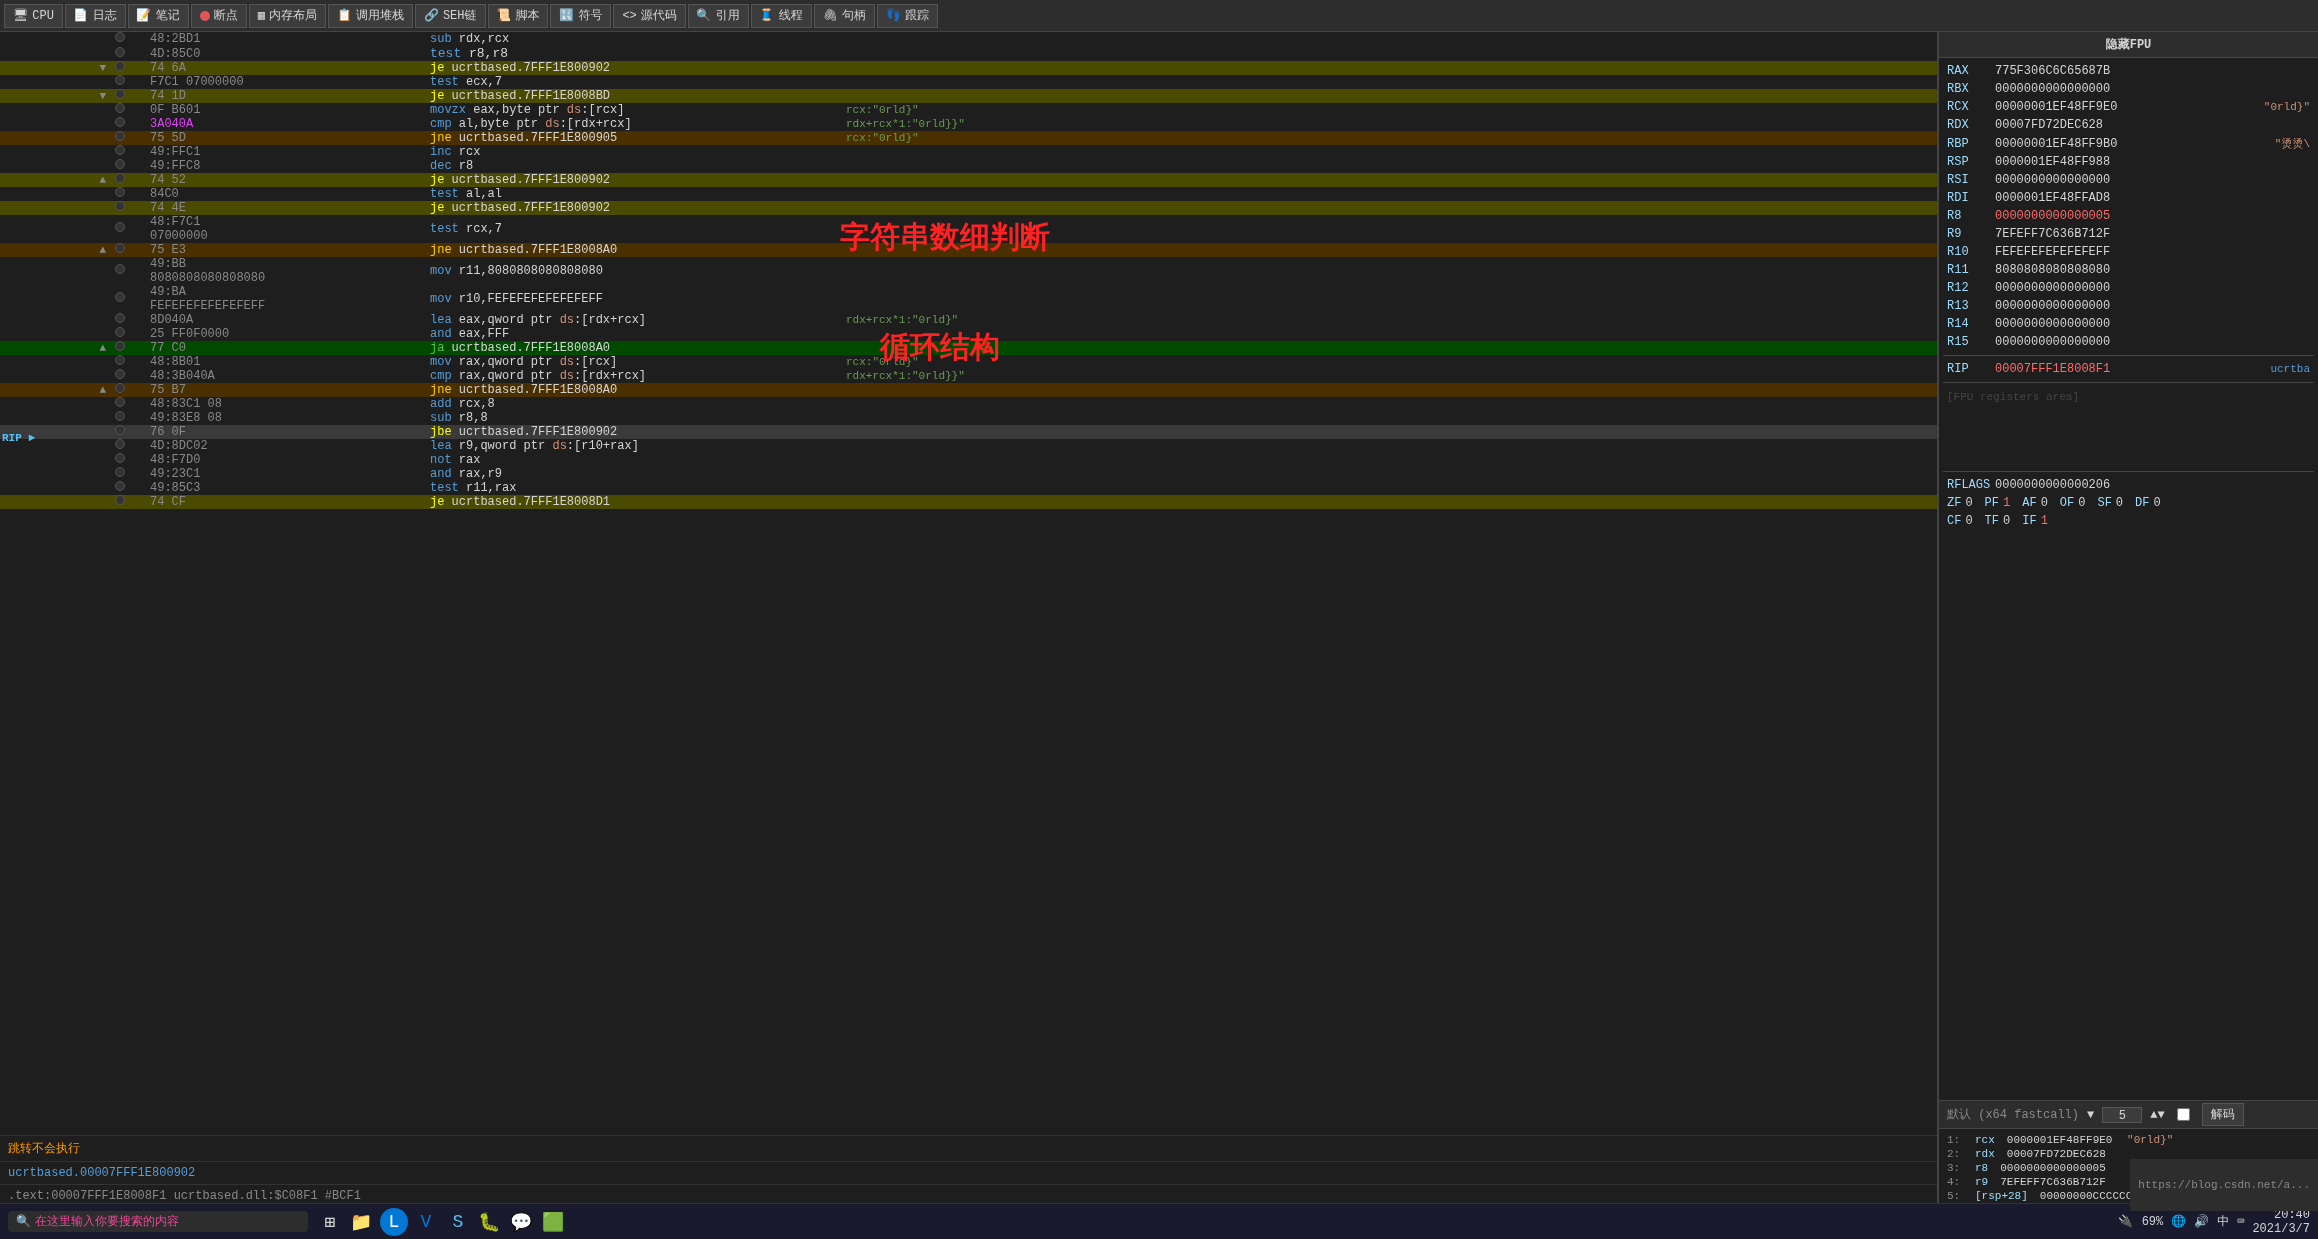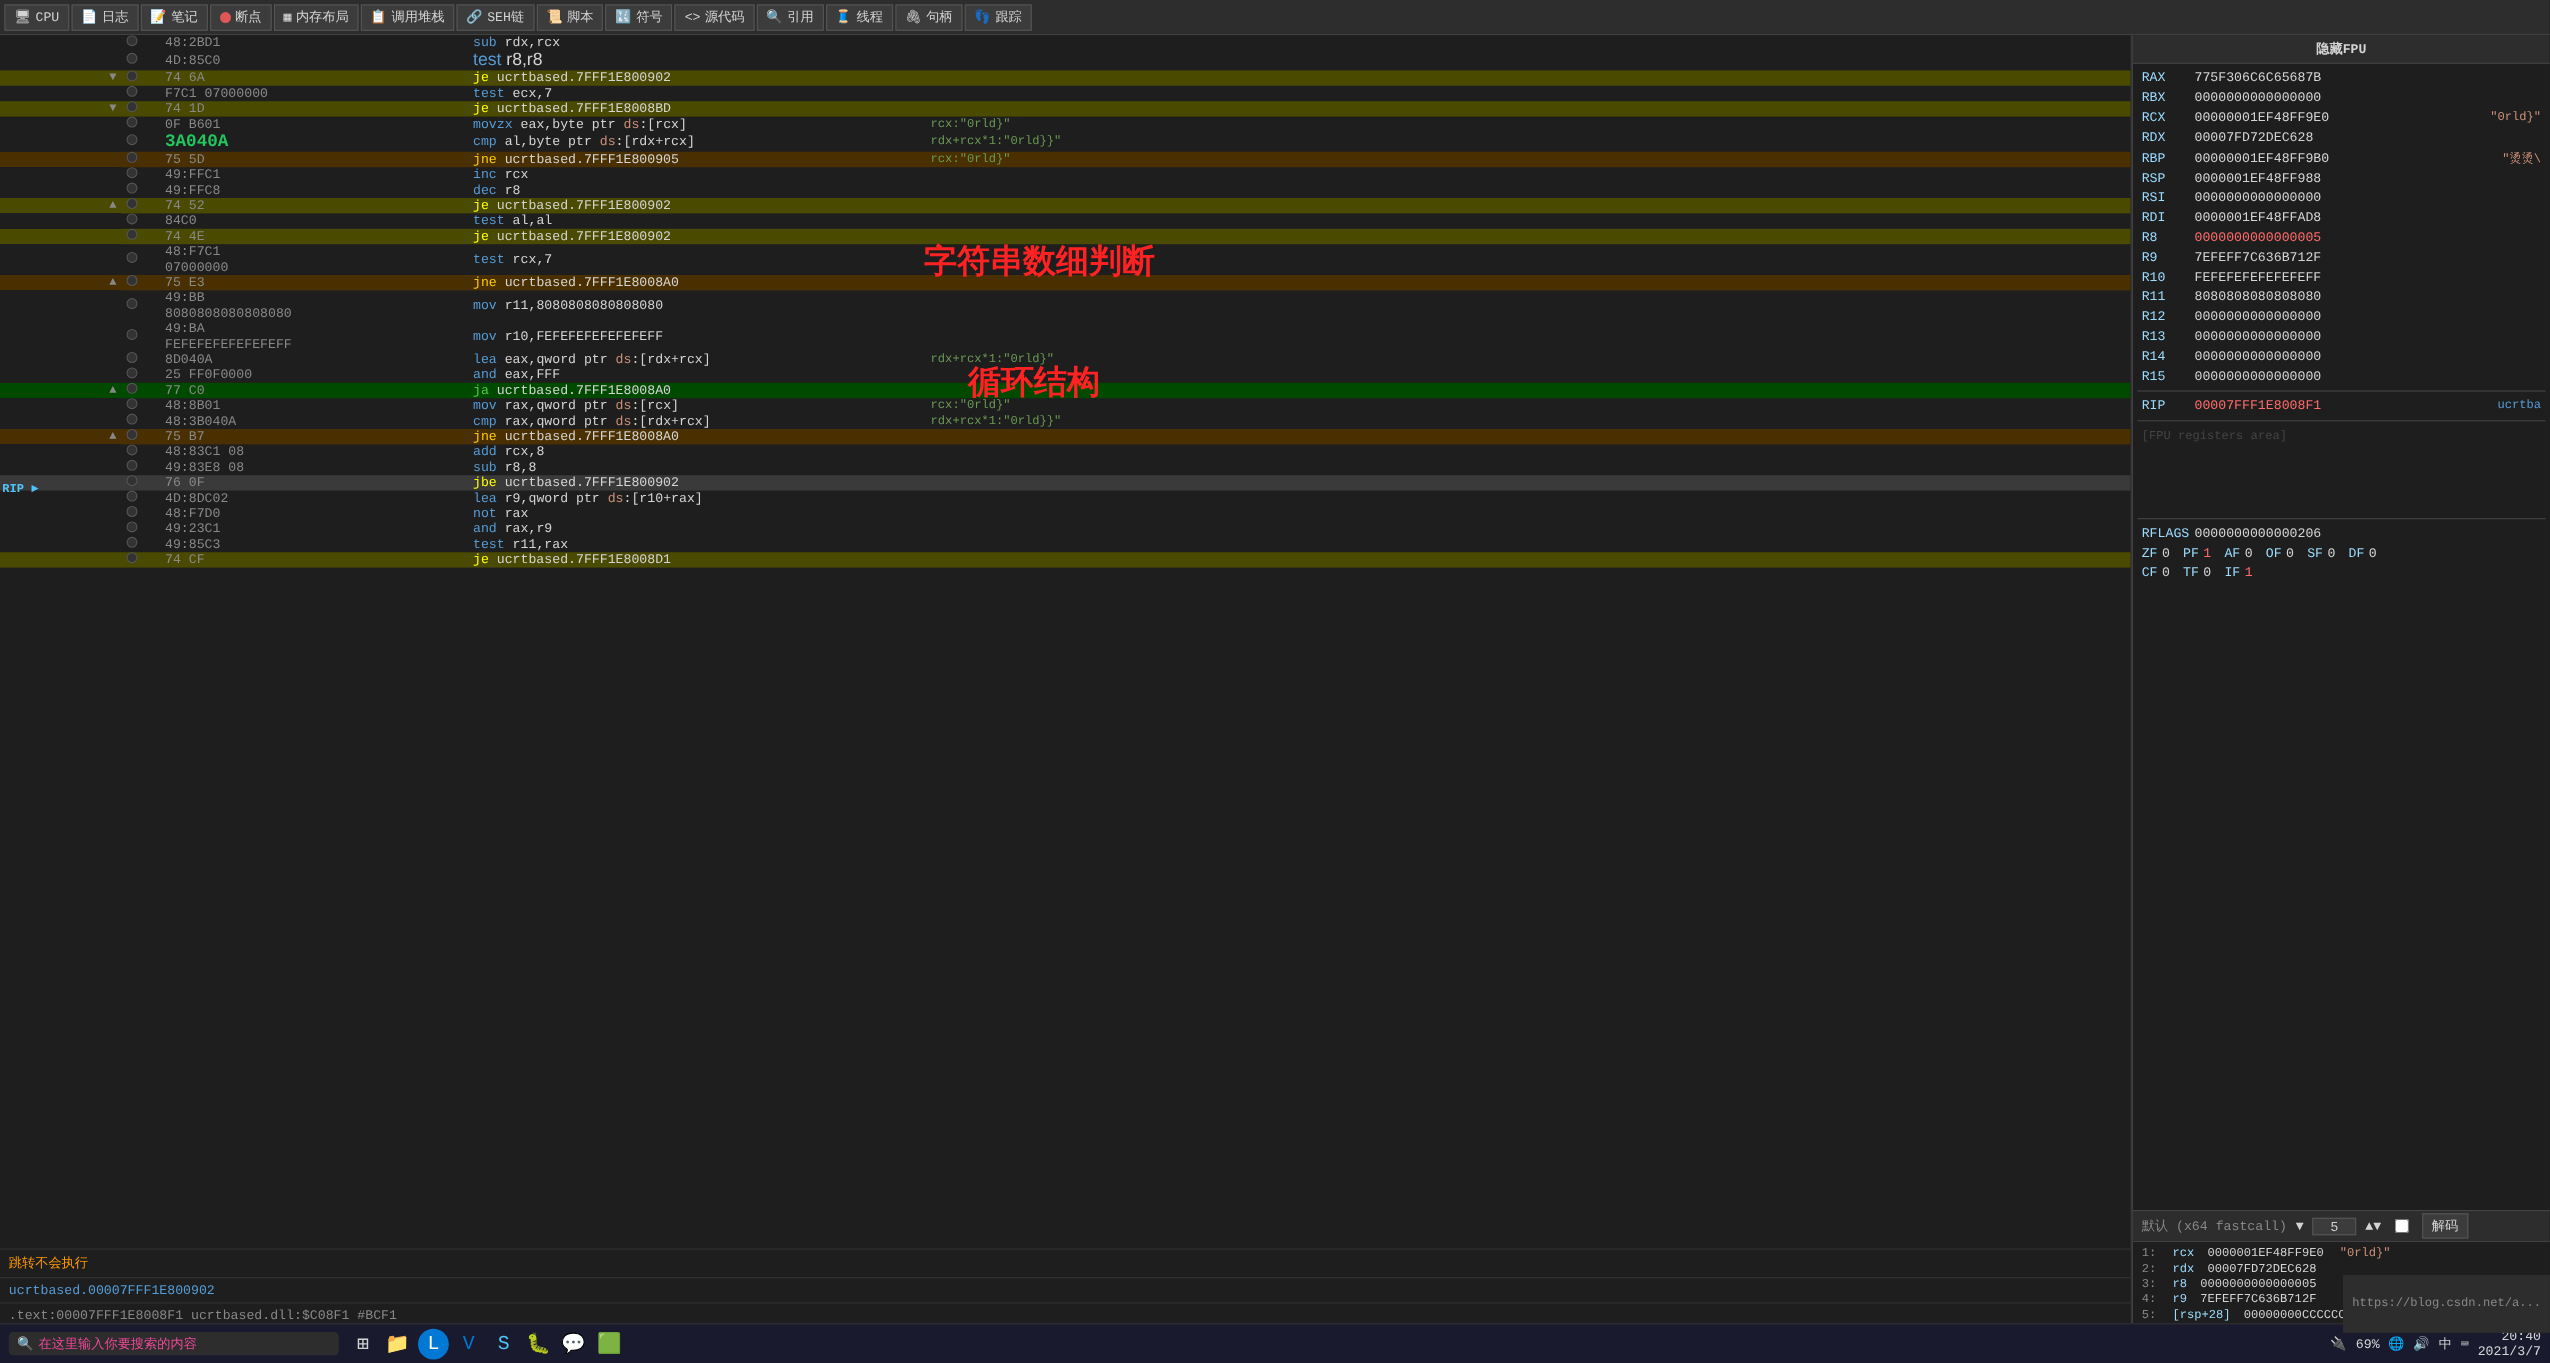--- a/index.html
+++ b/index.html
@@ -200,21 +200,21 @@
               <tr style="">
     <td style="width:110px; position:relative; color:#888; text-align:right; padding-right:4px; font-size:11px;">
       
     </td>
     <td style="width:20px; text-align:center;">
       <span style="display:inline-block; width:10px; height:10px; border-radius:50%; border:1px solid #555; background:#333;"></span>
     </td>
     <td style="width:20px; text-align:center; color:#888;"></td>
     <td style="width:110px; color:#888888; font-family:Courier New,monospace; font-size:12px;">4D:85C0</td>
     <td style="width:170px; color:#555555; font-size:11px;"></td>
-    <td style="min-width:300px; font-family:Liberation Sans, sans-serif; font-size:16px;"><span class="op-blue">test</span> r8,r8</td>
+    <td style="min-width:300px; font-family:Liberation Mono, monospace; font-size:13px;"><span class="op-blue">test</span> r8,r8</td>
     <td style="color:#6a9955; font-size:11px; padding-left:16px;"></td>
   </tr>
               <tr style="background: rgb(74, 74, 0);">
     <td style="width:110px; position:relative; color:#888; text-align:right; padding-right:4px; font-size:11px;">
       <span style="color:#888;">▼</span>
     </td>
     <td style="width:20px; text-align:center;">
       <span style="display:inline-block; width:10px; height:10px; border-radius:50%; border:1px solid #555; background:#333;"></span>
     </td>
     <td style="width:20px; text-align:center; color:#888;"></td>
@@ -263,21 +263,21 @@
     <td style="color:#6a9955; font-size:11px; padding-left:16px;">rcx:"0rld}"</td>
   </tr>
               <tr style="">
     <td style="width:110px; position:relative; color:#888; text-align:right; padding-right:4px; font-size:11px;">
       
     </td>
     <td style="width:20px; text-align:center;">
       <span style="display:inline-block; width:10px; height:10px; border-radius:50%; border:1px solid #555; background:#333;"></span>
     </td>
     <td style="width:20px; text-align:center; color:#888;"></td>
-    <td style="width:110px; color:#22c55e; font-family:Courier New,monospace; font-size:16px;font-weight:bold;">3A040A</td>
+    <td style="width:110px; color:#d946ef; font-family:Courier New,monospace; font-size:12px;">3A040A</td>
     <td style="width:170px; color:#555555; font-size:11px;"></td>
     <td style="min-width:300px; font-family:Courier New,monospace; font-size:12px;"><span class="op-blue">cmp</span> al,byte ptr <span style="color:#ce9178;">ds</span>:[rdx+rcx]</td>
     <td style="color:#6a9955; font-size:11px; padding-left:16px;">rdx+rcx*1:"0rld}}"</td>
   </tr>
               <tr style="background: rgb(74, 48, 0);">
     <td style="width:110px; position:relative; color:#888; text-align:right; padding-right:4px; font-size:11px;">
       
     </td>
     <td style="width:20px; text-align:center;">
       <span style="display:inline-block; width:10px; height:10px; border-radius:50%; border:1px solid #555; background:#333;"></span>

